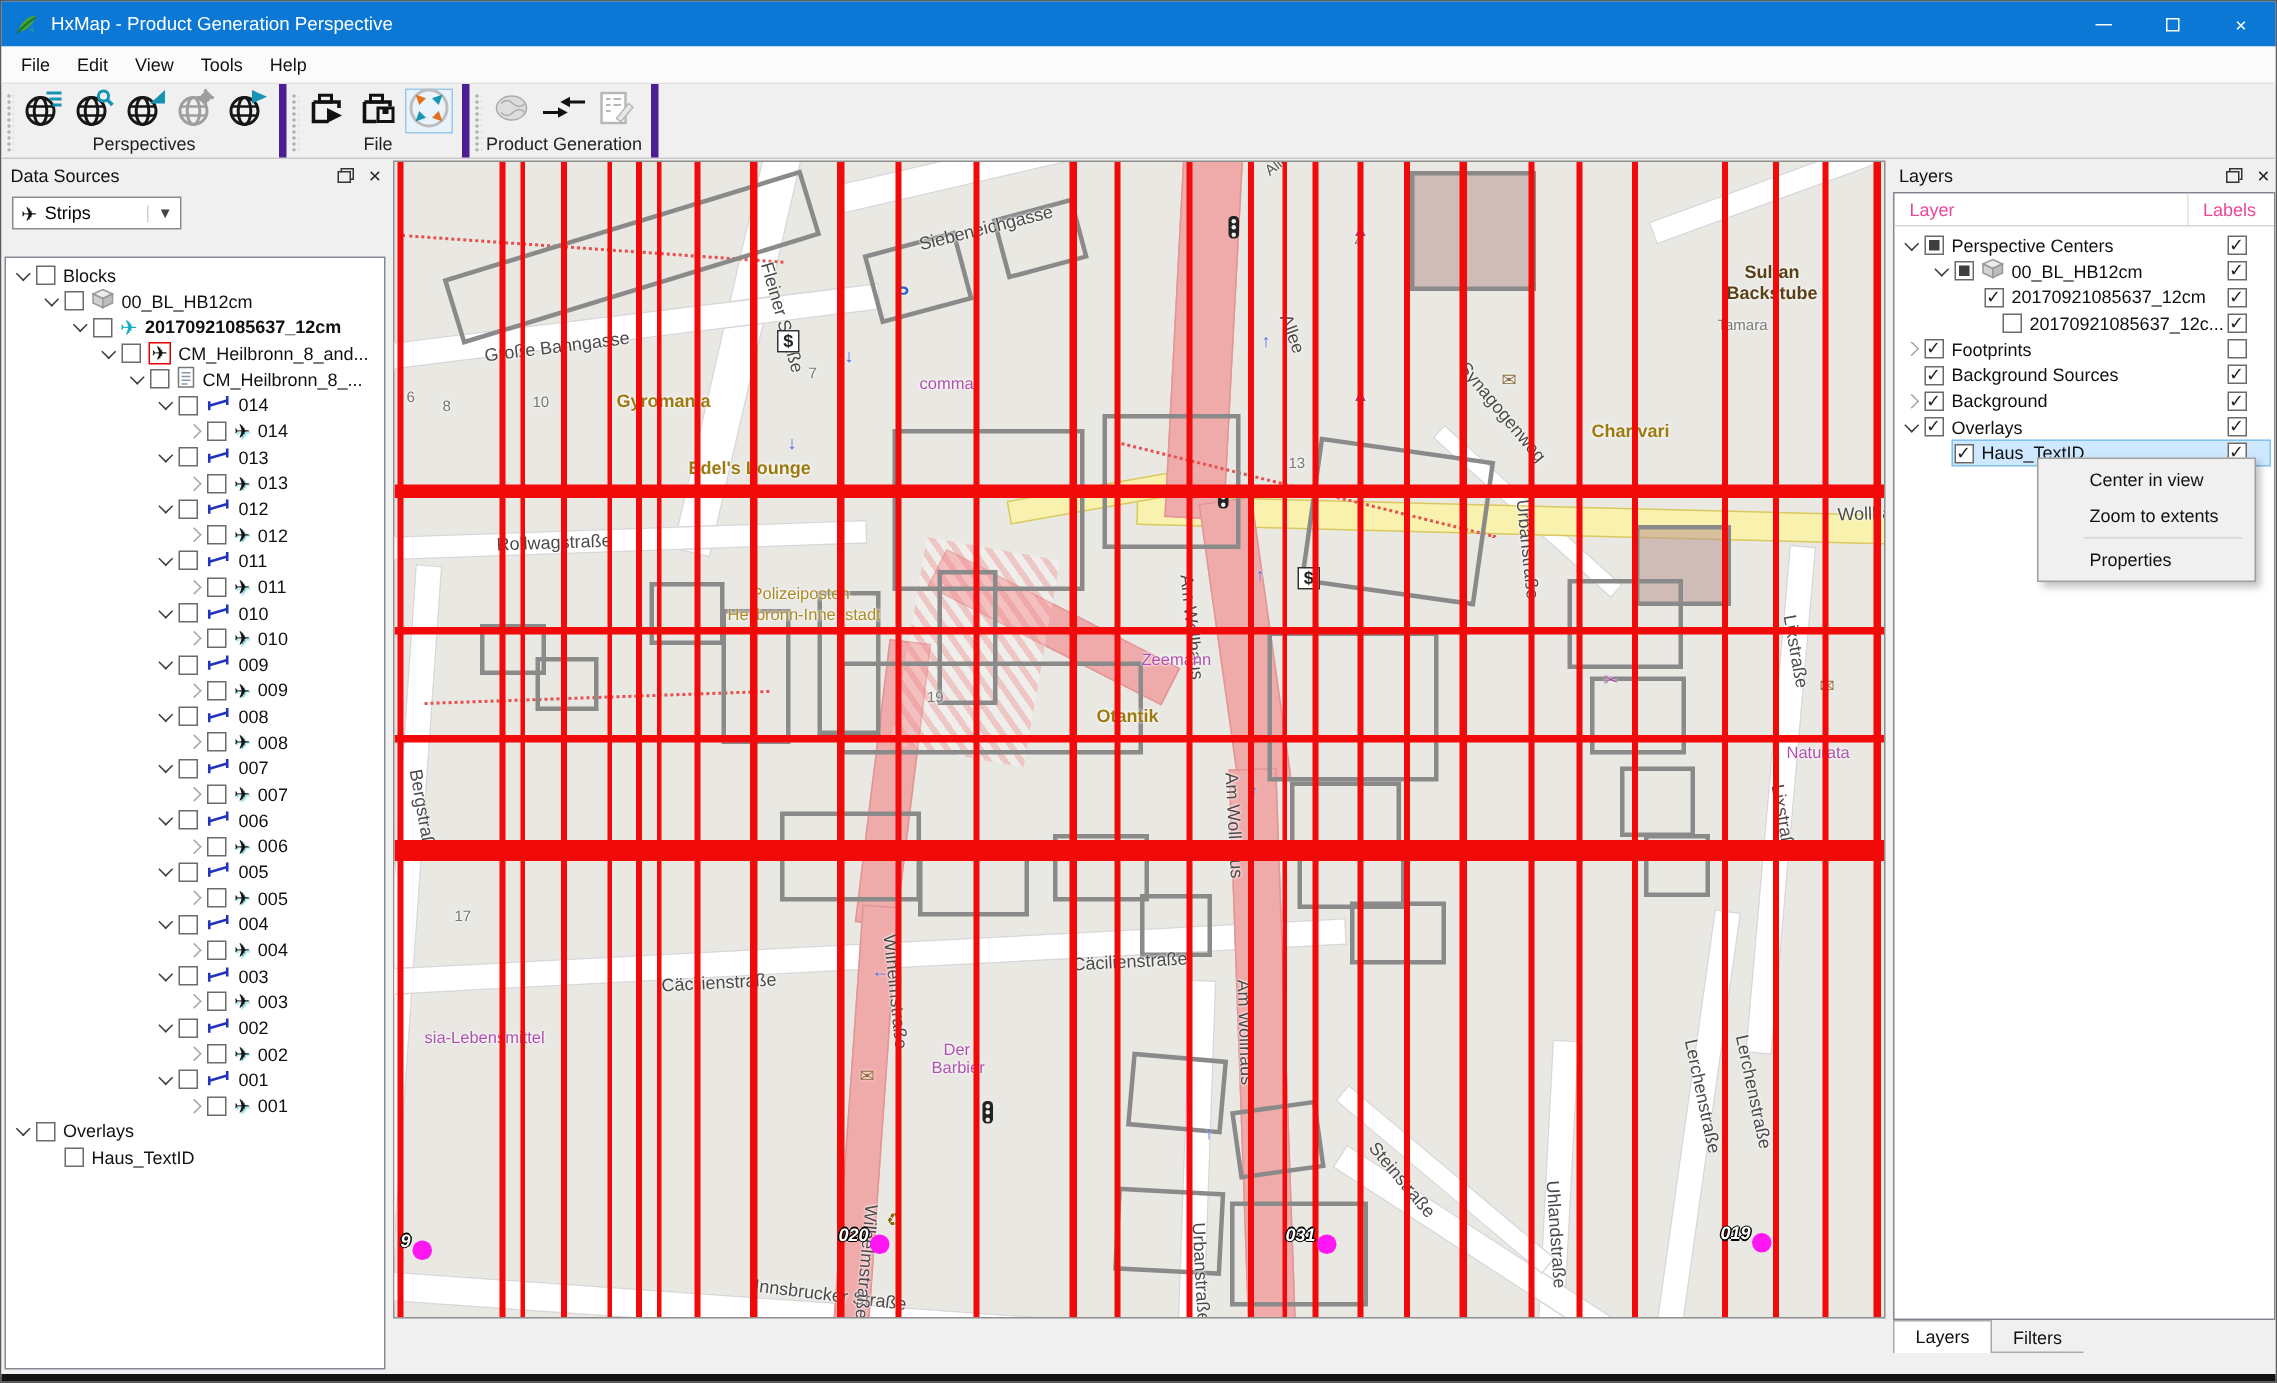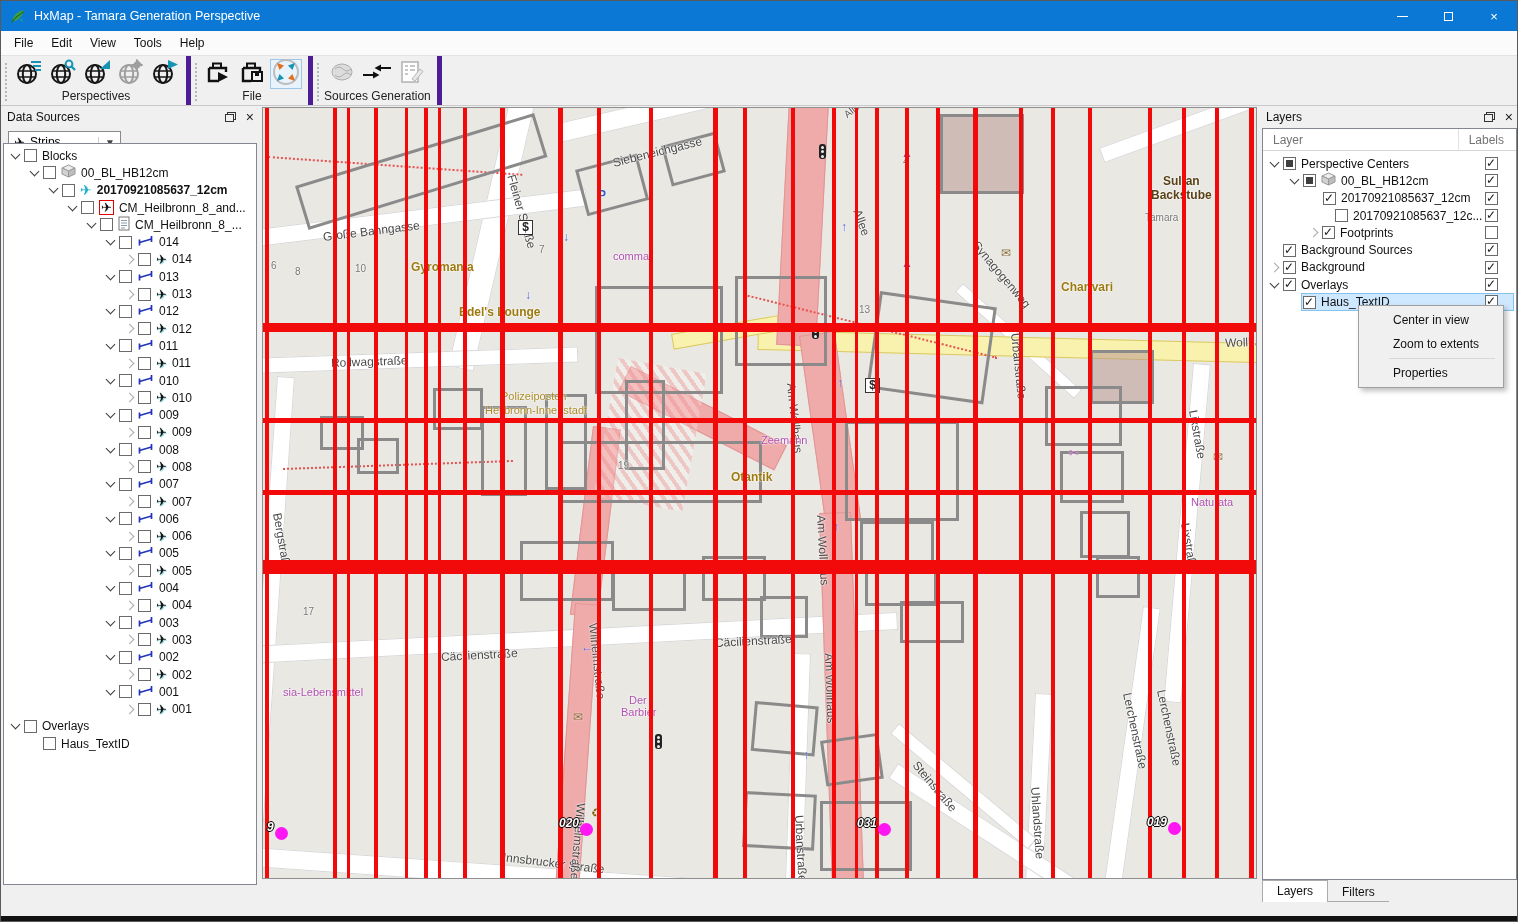--- a/index.html
+++ b/index.html
@@ -33,39 +33,39 @@
   .dock-hdr { height:20px; display:flex; align-items:center; padding:0 6px; color:#111; }
   .hdr-ics { margin-left:auto; display:flex; align-items:center; gap:10px; }
   .float-ic { position:relative; width:11px; height:10px; display:block; }
   .float-ic::before { content:""; position:absolute; right:0; top:0; width:7px; height:6px; border:1px solid #333; }
   .float-ic::after  { content:""; position:absolute; left:0; bottom:0; width:7px; height:6px; border:1px solid #333; background:#f0f0f0; }
   .x-ic { font-size:14px; color:#222; line-height:10px; }
 
   .left-dock { position:absolute; left:0; top:1px; width:259px; bottom:5px; }
   .combo { position:absolute; left:7px; top:24px; width:113px; height:22px; background:#fff; border:1px solid #8a8a8a; display:flex; align-items:center; padding:0 5px; gap:5px; }
   .combo .arrow { margin-left:auto; border-left:1px solid #d0d0d0; padding-left:6px; color:#444; font-size:10px; }
-  .ds-tree { position:absolute; left:2px; top:36px; right:3px; height:742px; background:#fff; border:1px solid #828790; overflow:hidden; padding-top:3px; }
+  .ds-tree { position:absolute; left:2px; top:64px; right:3px; height:742px; background:#fff; border:1px solid #828790; overflow:hidden; padding-top:3px; }
 
   .trow { height:17.3px; display:flex; align-items:center; gap:5px; position:relative; }
   .chev { width:7px; height:7px; border-right:1.6px solid #3c3c3c; border-bottom:1.6px solid #3c3c3c; transform:rotate(45deg); margin-top:-3px; flex:none; }
   .chev.right { transform:rotate(-45deg); border-color:#a8a8a8; margin-top:0; }
   .chev.none { border:none; }
   .cb { width:13px; height:13px; border:1px solid #6a6a6a; background:#fff; position:relative; flex:none; }
   .cb.checked::after { content:"✓"; position:absolute; left:0px; top:-2px; font-size:12px; color:#222; }
   .cb.partial::after { content:""; position:absolute; inset:2px; background:#3f3f3f; }
   .tlabel { white-space:nowrap; color:#111; }
   .trow.bold .tlabel { font-weight:bold; }
   .plane { font-size:13px; line-height:13px; color:#131313; flex:none; }
   .plane.cyan { color:#12aec4; font-size:14px; }
   .plane.redbox { border:1.5px solid #e00000; padding:0 1px; background:#fff; }
   .plane.swish { text-shadow:1px 1px 0 #9ae7ee; }
 
   .right-dock { position:absolute; left:1259px; top:1px; width:259px; bottom:5px; }
   .layers-box { position:absolute; left:2px; top:21px; right:2px; height:752px; background:#fff; border:1px solid #828790; overflow:hidden; }
-  .col-hdr { height:22px; border-bottom:1px solid #d6d6d6; display:flex; align-items:center; padding:0 10px; color:#737373; }
+  .col-hdr { height:22px; border-bottom:1px solid #d6d6d6; display:flex; align-items:center; padding:0 10px; color:#ec4899; }
   .col-hdr .c2 { margin-left:auto; padding-right:2px; border-left:1px solid #e2e2e2; padding-left:10px; height:100%; display:flex; align-items:center; }
   .lrow { height:17.3px; display:flex; align-items:center; gap:5px; position:relative; padding-right:14px; }
   .lrow .lab-cb { position:absolute; right:18px; top:2px; }
   .sel-bg { position:absolute; top:0; bottom:0; right:2px; background:#cde8ff; border:1px solid #84c3ee; }
 
   .tabbar { position:absolute; left:1261px; top:774px; display:flex; align-items:flex-end; }
   .tab { padding:3px 14px 4px; color:#111; }
   .tab.on { background:#fff; border:1px solid #ababab; border-bottom:none; height:22px; }
   .tab.off { border-bottom:1px solid #ababab; height:20px; }
 
@@ -113,21 +113,21 @@
 <div class="window">
 
   <div class="titlebar">
     <span class="app-ic">
       <svg width="16" height="16" viewBox="0 0 16 16">
           <path d="M2 13 C4 6 9 2.5 14 2.5 C12.5 8 8 12.5 3.5 13 Z" fill="#3fa23f"></path>
           <path d="M1.5 14 C5 10 9 6.5 14 3.5" stroke="#1f6e2f" stroke-width="1.2" fill="none"></path>
           <path d="M9 12 l4 2 -1-4 z" fill="#1793b4"></path>
         </svg>
     </span>
-    <span class="t-text">HxMap - Tamara Generation Perspective</span>
+    <span class="t-text">HxMap - Product Generation Perspective</span>
     <div class="win-btns">
       <div class="win-btn">
           <span class="wb-min"></span>
         </div>
       <div class="win-btn">
           <span class="wb-max"></span>
         </div>
       <div class="win-btn">×</div>
     </div>
   </div>
@@ -257,21 +257,21 @@
                 </svg></div>
             </div>
             <div class="tb-btn disabled">
               <div class="ic"><svg width="26" height="26" viewBox="0 0 26 26">
                   <rect x="4" y="3" width="16" height="20" fill="#fff" stroke="#b3b3b3" stroke-width="1.6"></rect>
                   <path d="M7 7h3M12 7h5M7 11h3M12 11h5M7 15h3" stroke="#b3b3b3" stroke-width="1.4"></path>
                   <path d="M14 20 L22 10 L25 12.5 L17 22 Z" fill="#e9e9e9" stroke="#b3b3b3"></path>
                 </svg></div>
             </div>
           </div>
-          <div class="tb-label">Sources Generation</div>
+          <div class="tb-label">Product Generation</div>
         </div>
       </div>
     </div>
 
   <div class="main">
 
     <div class="left-dock">
       <div class="dock-hdr">
         <span>Data Sources</span>
         <span class="hdr-ics">
@@ -811,21 +811,21 @@
               <div class="cb checked" style="position: relative;"></div>
               <div class="tlabel" style="position: relative;">20170921085637_12cm</div>
               <div class="cb lab-cb checked"></div>
             </div>
             <div class="lrow" style="padding-left: 60px;">
               <div class="chev none" style="position: relative;"></div>
               <div class="cb " style="position: relative;"></div>
               <div class="tlabel" style="position: relative;">20170921085637_12c...</div>
               <div class="cb lab-cb checked"></div>
             </div>
-            <div class="lrow" style="padding-left: 8px; margin-left: 39px;">
+            <div class="lrow" style="padding-left: 8px;">
               <div class="chev right" style="position: relative;"></div>
               <div class="cb checked" style="position: relative;"></div>
               <div class="tlabel" style="position: relative;">Footprints</div>
               <div class="cb lab-cb "></div>
             </div>
             <div class="lrow" style="padding-left: 8px;">
               <div class="chev none" style="position: relative;"></div>
               <div class="cb checked" style="position: relative;"></div>
               <div class="tlabel" style="position: relative;">Background Sources</div>
               <div class="cb lab-cb checked"></div>

